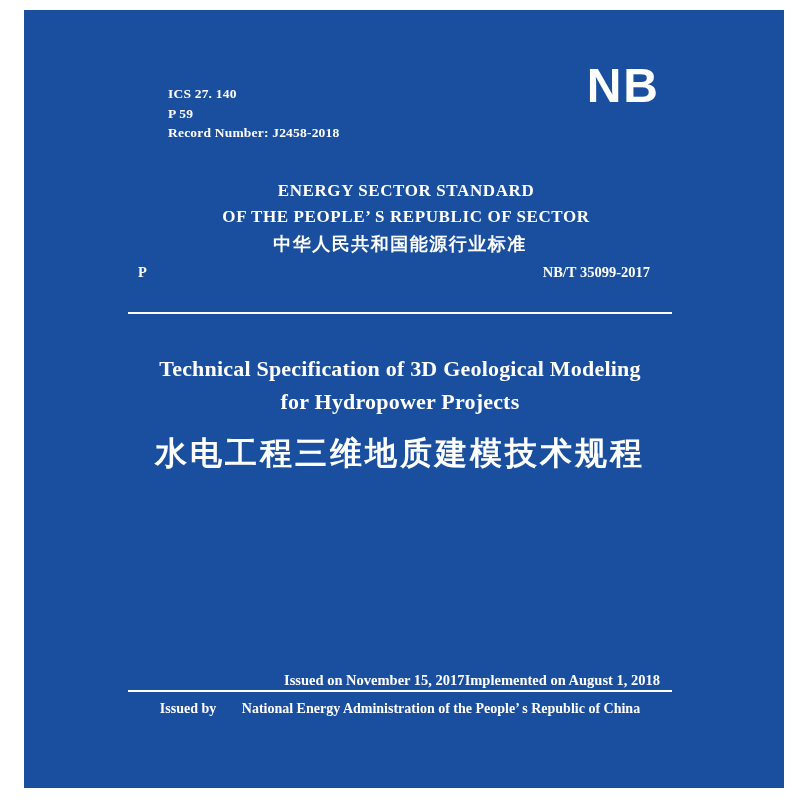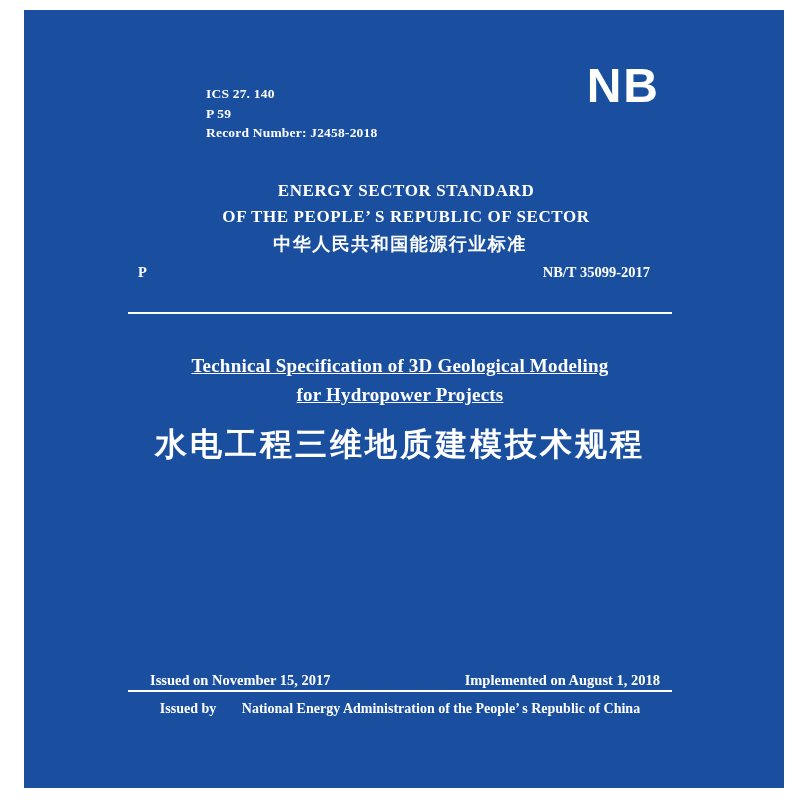--- a/index.html
+++ b/index.html
@@ -56,21 +56,20 @@
   }
 
   .ics-block {
     position: absolute;
     left: 168px;
     top: 84px;
     line-height: 1.45;
     font-weight: bold;
     font-size: 13.5px;
     letter-spacing: 0.2px;
-    margin-left: 38px;
   }
   .ics-block div { white-space: nowrap; }
 
   .nb-logo {
     position: absolute;
     right: 140px;
     top: 62px;
     font-family: "Liberation Sans", sans-serif;
     font-weight: bold;
     font-size: 48px;
@@ -125,40 +124,39 @@
 
   .doc-title {
     position: absolute;
     left: 70px;
     right: 70px;
     top: 352px;
     text-align: center;
   }
   .doc-title .line-en {
     font-weight: bold;
-    font-size: 19px;
+    font-size: 22px;
     line-height: 1.5;
     letter-spacing: 0.2px;
-    text-decoration: underline;
   }
   .doc-title .line-cn {
     margin-top: 14px;
     font-weight: bold;
     font-size: 32px;
     letter-spacing: 3px;
     font-family: "DejaVu Sans", sans-serif;
   }
 
   .dates-row {
     position: absolute;
     left: 150px;
     right: 140px;
     top: 672px;
     display: flex;
-    justify-content: space-between;
+    justify-content: flex-end;
     font-weight: bold;
     font-size: 14.5px;
   }
 
   .issued-by {
     position: absolute;
     left: 0;
     right: 0;
     top: 701px;
     text-align: center;

